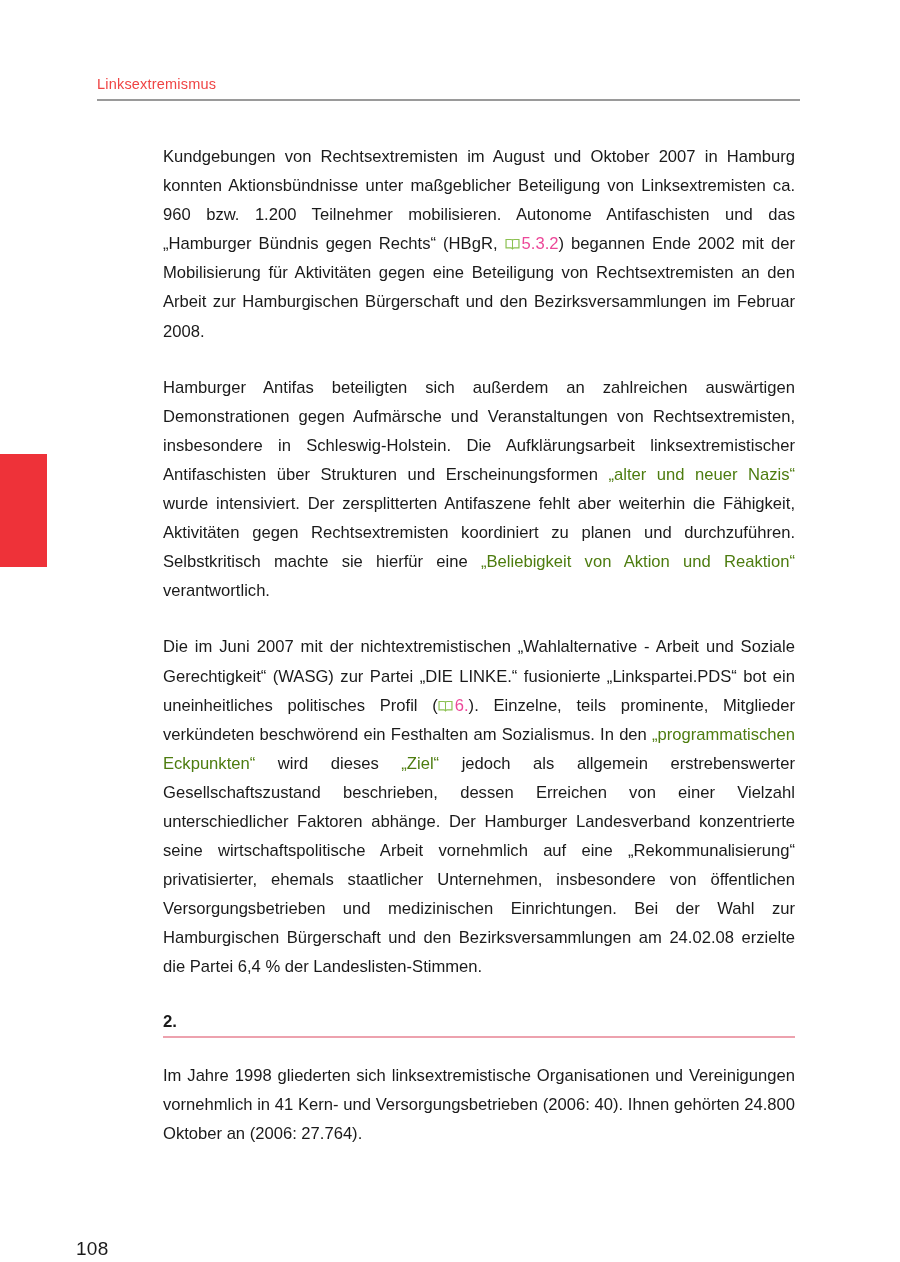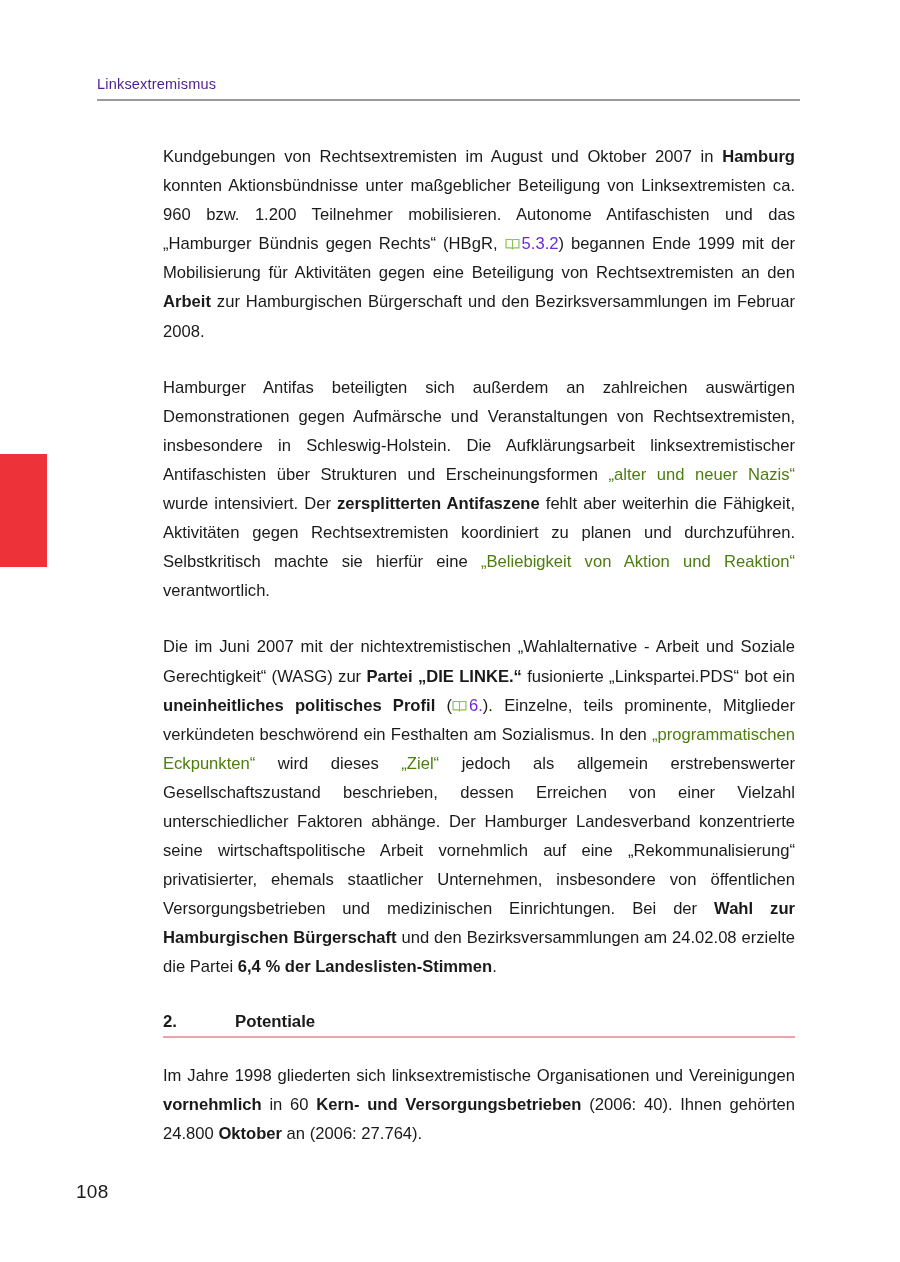--- a/index.html
+++ b/index.html
@@ -17,21 +17,21 @@
     overflow: hidden;
   }
 
   
   .running-header {
     position: absolute;
     left: 97px;
     top: 76px;
     font-size: 14.5px;
     letter-spacing: 0.2px;
-    color: #4c1d95;
+    color: #ef4444;
   }
   .header-rule {
     position: absolute;
     left: 97px;
     top: 99px;
     width: 703px;
     height: 1.6px;
     background: #9a9a9a;
   }
 
@@ -57,24 +57,24 @@
     margin: 0 0 27px 0;
     font-size: 16.6px;
     line-height: 29.1px;
     text-align: justify;
     text-justify: inter-word;
     color: #1a1a1a;
     hyphens: manual;
   }
   p.body-par:last-child { margin-bottom: 0; }
 
-  b, strong { font-weight: bold; }
+  b, strong { font-weight: normal; }
 
   .quote-blue { color: #4d7c0f; }
-  .xref { color: #6d28d9; white-space: nowrap; }
+  .xref { color: #ec4899; white-space: nowrap; }
 
   .book-icon {
     display: inline-block;
     width: 15px;
     height: 12px;
     vertical-align: -1px;
     margin-right: 2px;
   }
 
   
@@ -104,55 +104,54 @@
     position: absolute;
     left: 163px;
     top: 1061px;
     width: 632px;
   }
 
   
   .folio {
     position: absolute;
     left: 76px;
-    top: 1181px;
+    top: 1238px;
     font-size: 19px;
     color: #1a1a1a;
     letter-spacing: 0.3px;
   }
 </style>
 </head>
 <body>
 
 <div class="running-header">Linksextremismus</div>
 <div class="header-rule"></div>
 
 <div class="chapter-tab"></div>
 
 <div class="column">
 
   <p class="body-par"><span>Kundgebungen von Rechtsextremisten im August und Oktober 2007 in </span><b>Hamburg</b><span> konnten Aktionsbündnisse unter maßgeblicher Beteiligung von Linksextremisten ca. 960 bzw. 1.200 Teilnehmer mobilisieren. Autonome Antifaschisten und das „Hamburger Bündnis gegen Rechts“ (HBgR, </span><span class="xref"><span class="book-icon"><svg viewBox="0 0 16 13" width="15" height="12" xmlns="http://www.w3.org/2000/svg">
             <path d="M1 1.6h5.2c.8 0 1.5.4 1.8.9.3-.5 1-.9 1.8-.9H15v9.2H9.8c-.8 0-1.5.4-1.8.9-.3-.5-1-.9-1.8-.9H1z" fill="none" stroke="#8cc152" stroke-width="1.3"></path>
             <path d="M8 2.7v8.3" fill="none" stroke="#8cc152" stroke-width="1.1"></path>
-          </svg></span><span>5.3.2</span></span><span>) begannen Ende 1999 mit der Mobilisierung für Aktivitäten gegen eine Beteiligung von Rechtsextremisten an den </span><b>Arbeit</b><span> zur Hamburgischen Bürgerschaft und den Bezirksversammlungen im Februar 2008.</span></p>
+          </svg></span><span>5.3.2</span></span><span>) begannen Ende 2002 mit der Mobilisierung für Aktivitäten gegen eine Beteiligung von Rechtsextremisten an den </span><b>Arbeit</b><span> zur Hamburgischen Bürgerschaft und den Bezirksversammlungen im Februar 2008.</span></p>
 
   <p class="body-par"><span>Hamburger Antifas beteiligten sich außerdem an zahlreichen auswärtigen Demonstrationen gegen Aufmärsche und Veranstaltungen von Rechtsextremisten, insbesondere in Schleswig-Holstein. Die Aufklärungsarbeit linksextremistischer Antifaschisten über Strukturen und Erscheinungsformen </span><span class="quote-blue">„alter und neuer Nazis“</span><span> wurde intensiviert. Der </span><b>zersplitterten Antifaszene</b><span> fehlt aber weiterhin die Fähigkeit, Aktivitäten gegen Rechtsextremisten koordiniert zu planen und durchzuführen. Selbstkritisch machte sie hierfür eine </span><span class="quote-blue">„Beliebigkeit von Aktion und Reaktion“</span><span> verantwortlich.</span></p>
 
   <p class="body-par"><span>Die im Juni 2007 mit der nichtextremistischen „Wahlalternative - Arbeit und Soziale Gerechtigkeit“ (WASG) zur </span><b>Partei „DIE LINKE.“</b><span> fusionierte „Linkspartei.PDS“ bot ein </span><b>uneinheitliches politisches Profil</b><span> (</span><span class="xref"><span class="book-icon"><svg viewBox="0 0 16 13" width="15" height="12" xmlns="http://www.w3.org/2000/svg">
             <path d="M1 1.6h5.2c.8 0 1.5.4 1.8.9.3-.5 1-.9 1.8-.9H15v9.2H9.8c-.8 0-1.5.4-1.8.9-.3-.5-1-.9-1.8-.9H1z" fill="none" stroke="#8cc152" stroke-width="1.3"></path>
             <path d="M8 2.7v8.3" fill="none" stroke="#8cc152" stroke-width="1.1"></path>
           </svg></span><span>6.</span></span><span>). Einzelne, teils prominente, Mitglieder verkündeten beschwörend ein Festhalten am Sozialismus. In den </span><span class="quote-blue">„programmatischen Eckpunkten“</span><span> wird dieses </span><span class="quote-blue">„Ziel“</span><span> jedoch als allgemein erstrebenswerter Gesellschaftszustand beschrieben, dessen Erreichen von einer Vielzahl unterschiedlicher Faktoren abhänge. Der Hamburger Landesverband konzentrierte seine wirtschaftspolitische Arbeit vornehmlich auf eine „Rekommunalisierung“ privatisierter, ehemals staatlicher Unternehmen, insbesondere von öffentlichen Versorgungsbetrieben und medizinischen Einrichtungen. Bei der </span><b>Wahl zur Hamburgischen Bürgerschaft</b><span> und den Bezirksversammlungen am 24.02.08 erzielte die Partei </span><b>6,4 % der Landeslisten-Stimmen</b><span>.</span></p>
 
 </div>
 
 <div class="section-head">
   <div class="head-row">
     <span class="num">2.</span>
-    <span class="title">Potentiale</span>
   </div>
   <div class="head-rule"></div>
 </div>
 
 <div class="par-after-head">
-  <p class="body-par"><span>Im Jahre 1998 gliederten sich linksextremistische Organisationen und Vereinigungen </span><b>vornehmlich</b><span> in 60 </span><b>Kern- und Versorgungsbetrieben</b><span> (2006: 40). Ihnen gehörten 24.800 </span><b>Oktober</b><span> an (2006: 27.764).</span></p>
+  <p class="body-par"><span>Im Jahre 1998 gliederten sich linksextremistische Organisationen und Vereinigungen </span><b>vornehmlich</b><span> in 41 </span><b>Kern- und Versorgungsbetrieben</b><span> (2006: 40). Ihnen gehörten 24.800 </span><b>Oktober</b><span> an (2006: 27.764).</span></p>
 </div>
 
 <div class="folio">108</div>
 
 </body></html>

